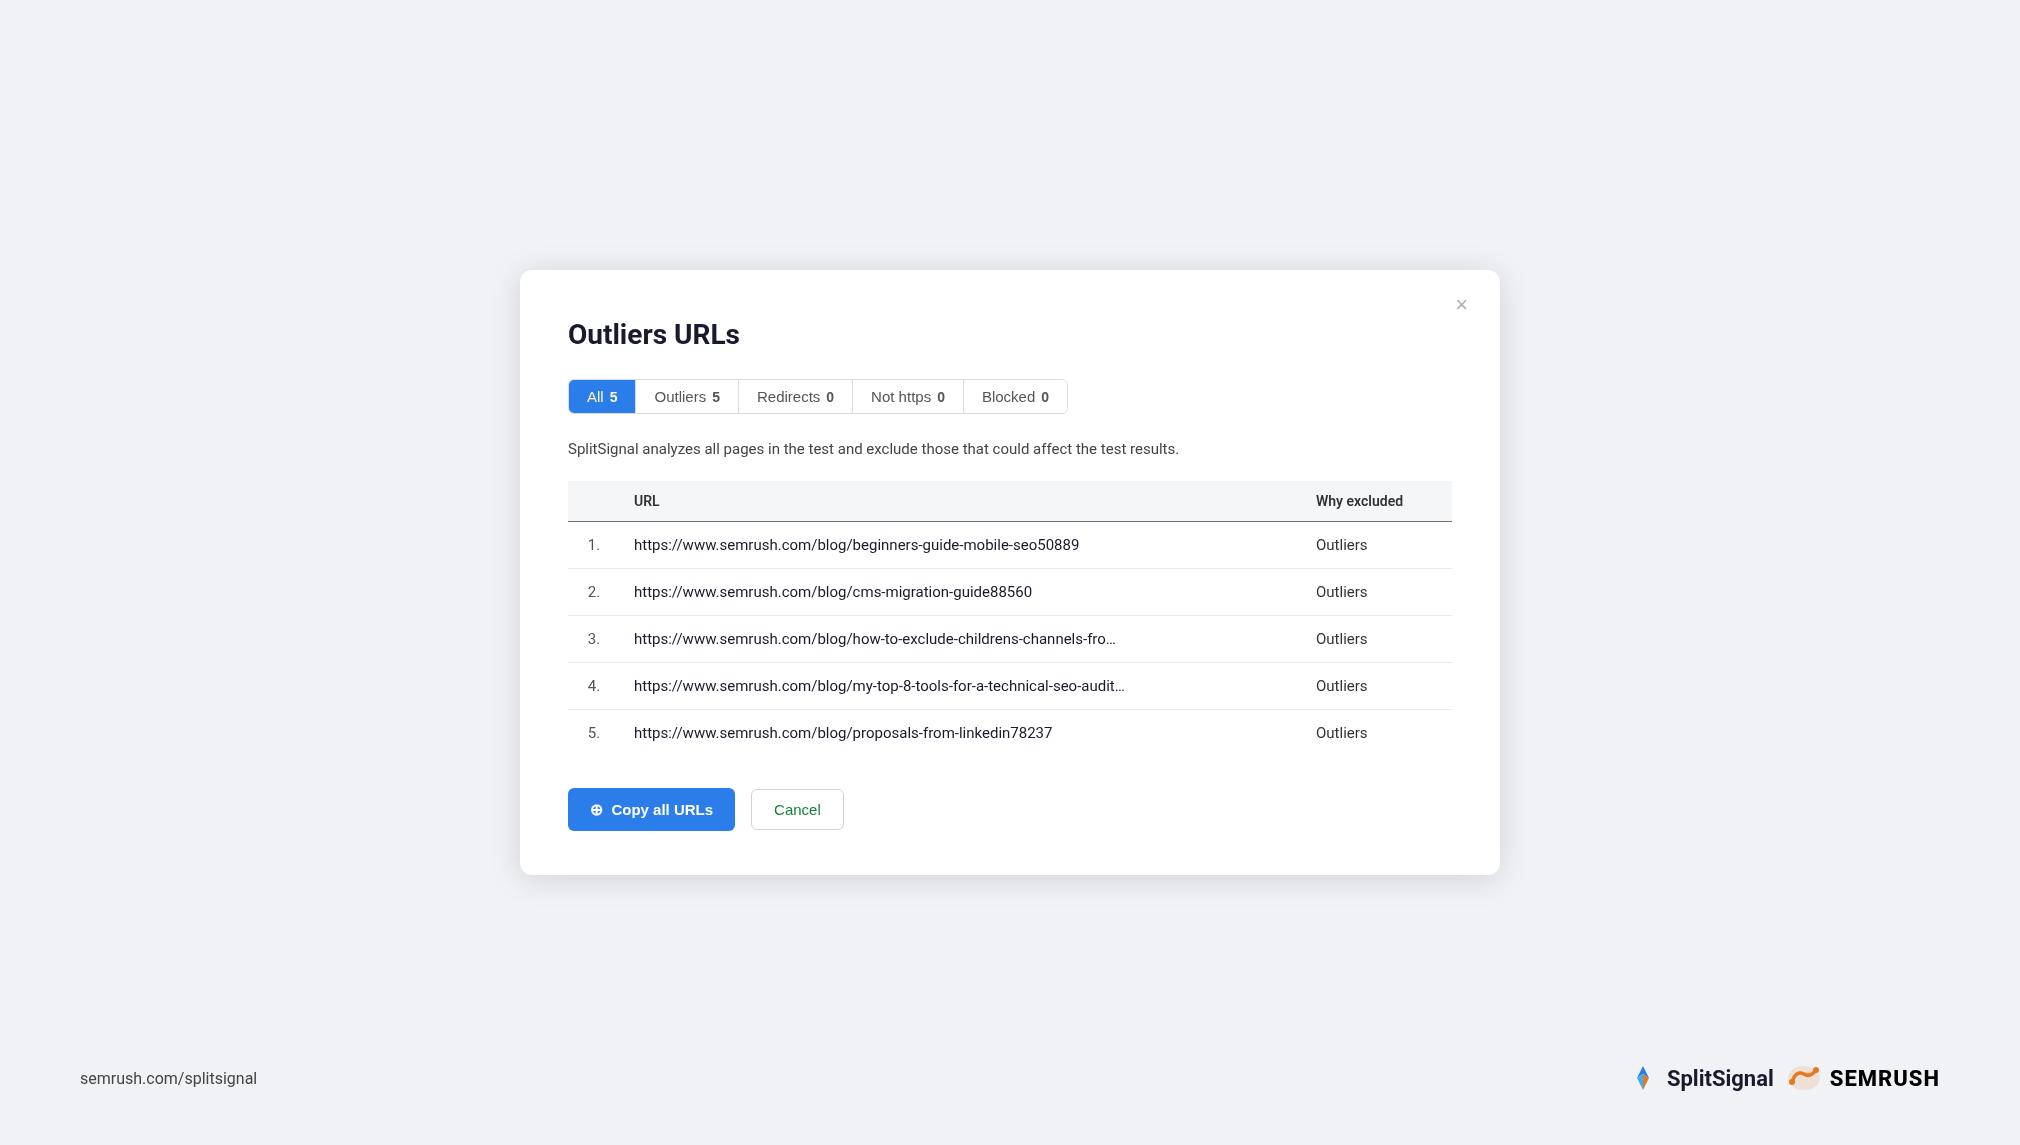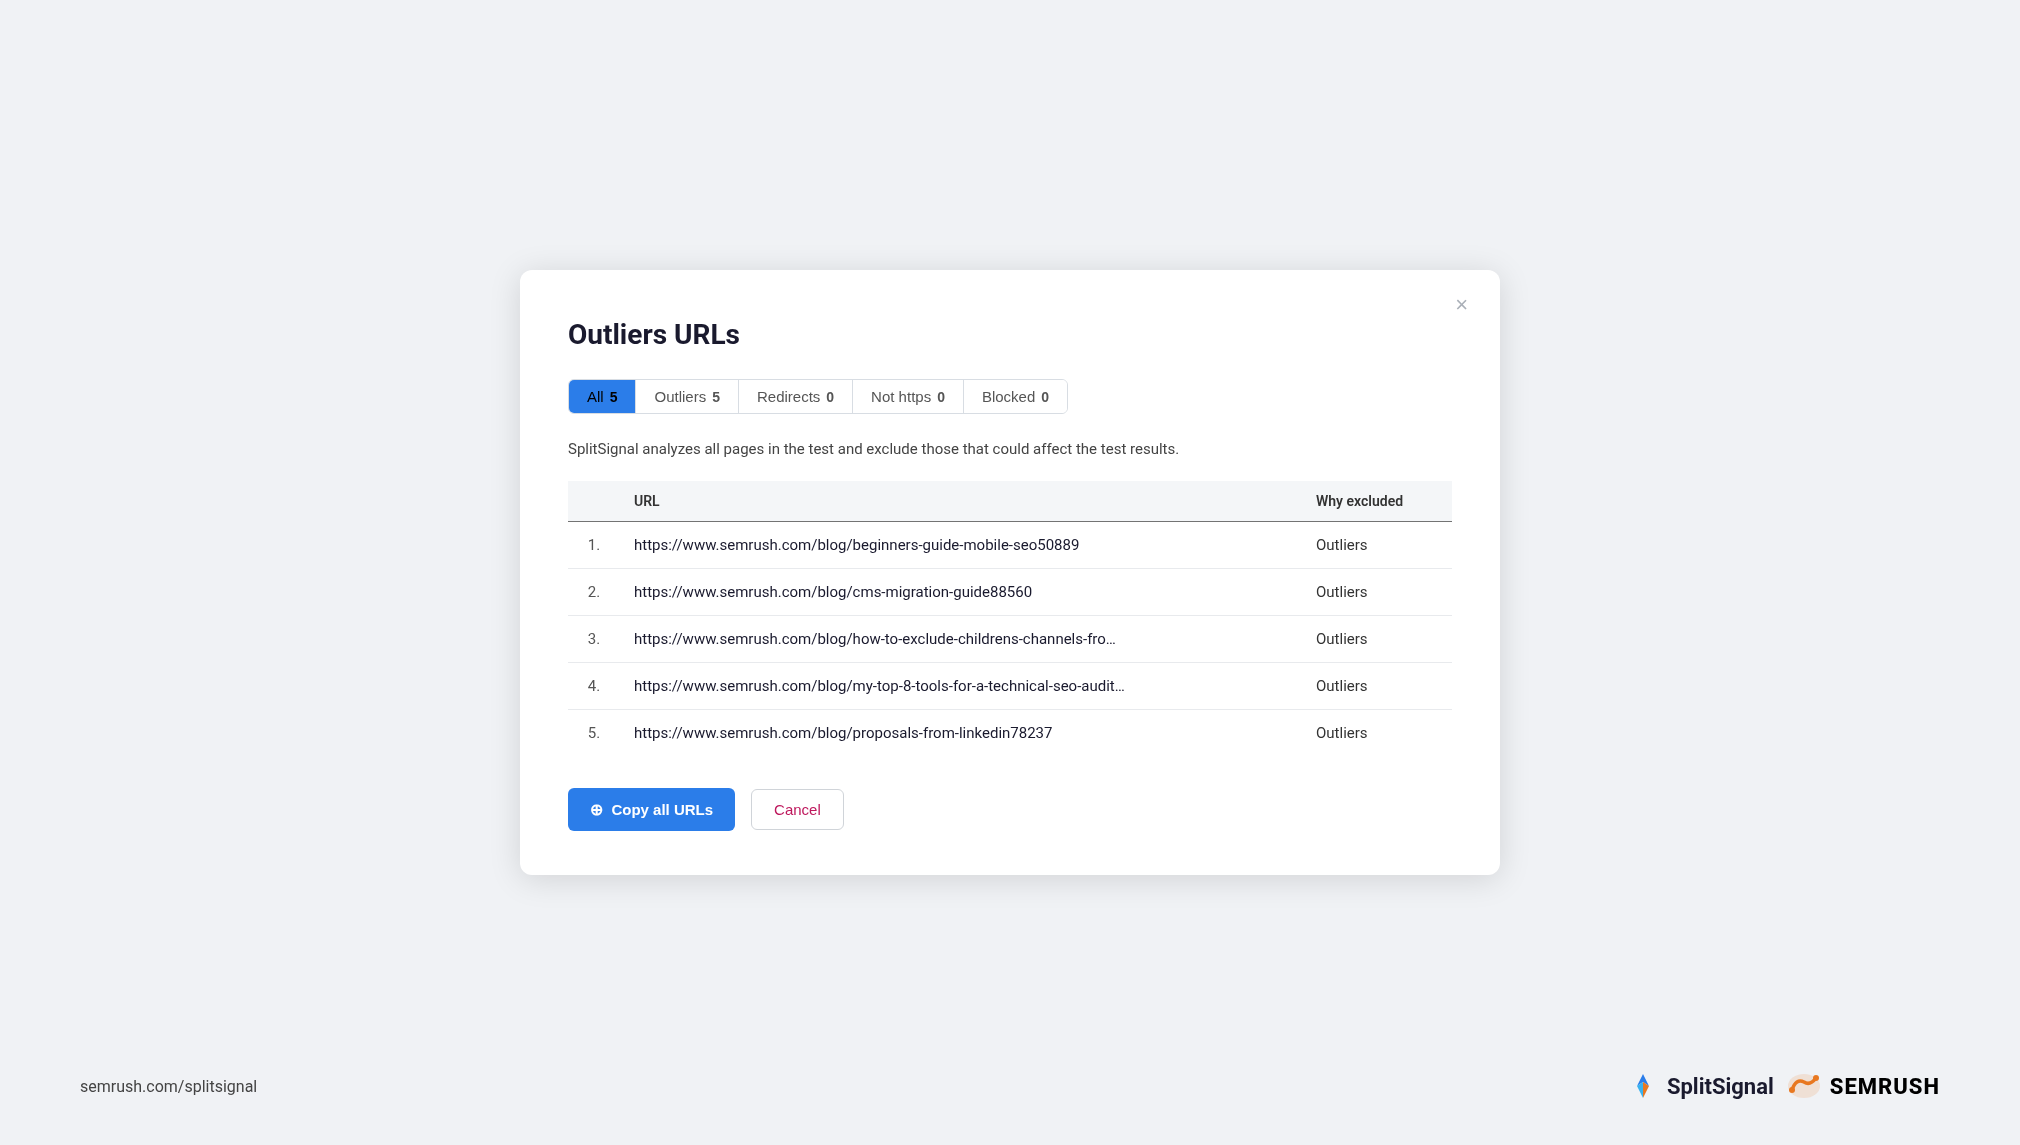--- a/index.html
+++ b/index.html
@@ -77,21 +77,21 @@
       border: none;
       background: #fff;
       color: #555;
       border-right: 1px solid #d8dde3;
       white-space: nowrap;
     }
     .tab:last-child { border-right: none; }
 
     .tab.active {
       background: #2b7de9;
-      color: #000000;
+      color: #fef9c3;
     }
 
     .tab-count {
       font-size: 14px;
       font-weight: 600;
     }
 
     
     .description {
       font-size: 15px;
@@ -167,33 +167,33 @@
       border: none;
       border-radius: 6px;
       padding: 12px 22px;
       font-size: 15px;
       font-weight: 600;
       cursor: pointer;
     }
 
     .btn-cancel {
       background: #fff;
-      color: #be185d;
+      color: #15803d;
       border: 1.5px solid #d0d4d9;
       border-radius: 6px;
       padding: 11px 22px;
       font-size: 15px;
       font-weight: 500;
       cursor: pointer;
     }
 
     
     .footer {
       position: absolute;
-      bottom: 41px;
+      bottom: 49px;
       left: 80px;
       right: 80px;
       display: flex;
       justify-content: space-between;
       align-items: center;
     }
 
     .footer-url {
       font-size: 16px;
       color: #444;

